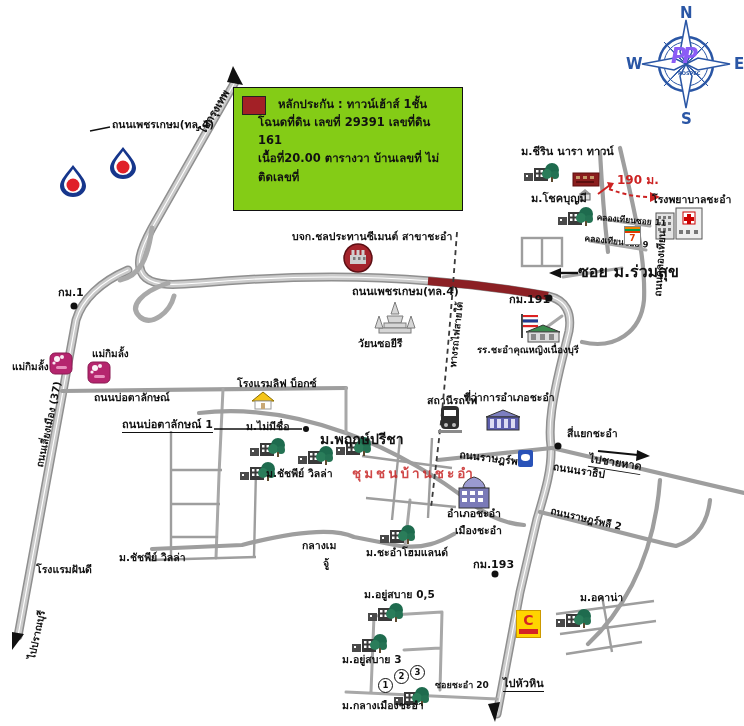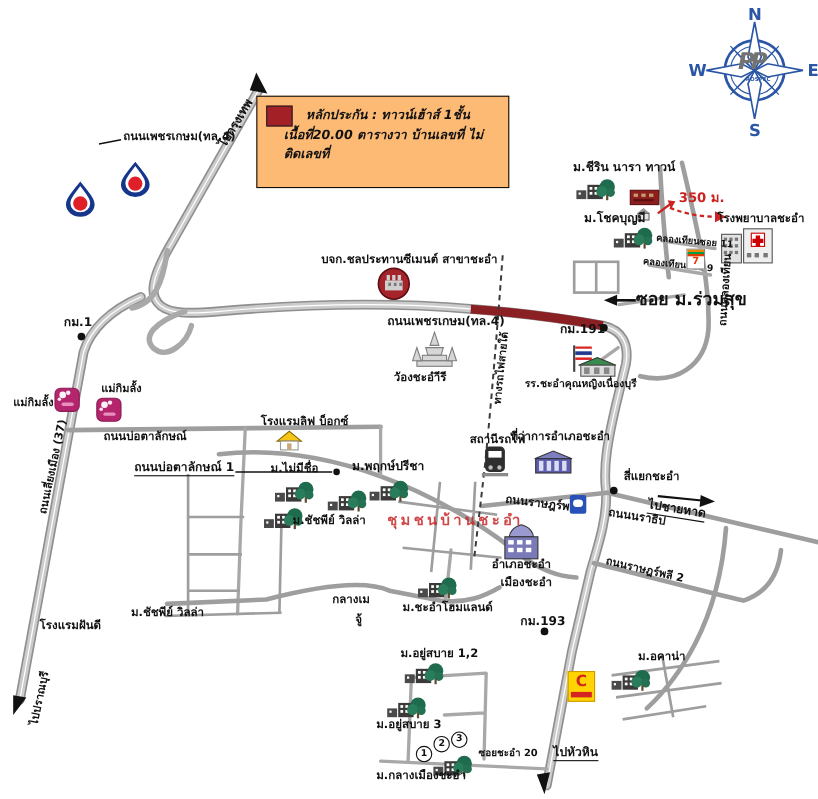--- a/index.html
+++ b/index.html
@@ -17,28 +17,28 @@
   .redseg{fill:none;stroke:#8b2024;stroke-width:8;stroke-linecap:butt;}
   .redarrow{fill:none;stroke:#cc2222;stroke-width:2;}
   .redarrow-dash{fill:none;stroke:#cc2222;stroke-width:2;stroke-dasharray:4 3;}
   .blk{fill:#111;}
   .lbl{position:absolute;z-index:2;font-weight:bold;font-size:11px;color:#111;
        white-space:nowrap;transform-origin:0 0;line-height:1.1;}
   .sm{font-size:8.5px;}
   .red{color:#c22;}
   .underline{border-bottom:1.6px solid #111;padding-bottom:1px;}
   .community{font-size:13.5px;letter-spacing:3px;color:rgba(200,40,40,.85);}
-  .legend{position:absolute;left:233px;top:87px;width:230px;height:84px;z-index:3;
-          background:#fdba74;border:1.6px solid #111;box-sizing:border-box;padding:7px 8px 6px 10px;font-style:italic;}
+  .legend{position:absolute;left:233px;top:87px;width:230px;height:124px;z-index:3;
+          background:#84cc16;border:1.6px solid #111;box-sizing:border-box;padding:7px 8px 6px 10px;}
   .legend .swatch{position:absolute;left:8px;top:8px;width:22px;height:17px;border:1px solid #222;}
   .legend .lines{margin-left:34px;font-weight:bold;font-size:11.5px;color:#111;line-height:1.58;}
   .legend .lines div:nth-child(n+2){margin-left:-20px;}
   .compass-letter{position:absolute;z-index:3;font-weight:bold;font-size:15px;color:#2a56a5;}
   .compass-logo{position:absolute;z-index:3;font-weight:bold;font-style:italic;font-size:21px;
-                color:#737373;letter-spacing:-4px;}
+                color:#8b5cf6;letter-spacing:-4px;}
   .compass-sub{position:absolute;z-index:3;font-weight:bold;font-size:5px;color:#2a56a5;}
   .badge{position:absolute;z-index:2;width:13px;height:13px;border:1.3px solid #111;border-radius:50%;
          background:#fff;font-size:8.5px;font-weight:bold;color:#111;text-align:center;line-height:13px;}
   .seven{position:absolute;z-index:2;width:15px;height:17px;background:#fff;border:1px solid #888;
          font-size:9px;font-weight:bold;color:#e03c00;text-align:center;}
   .seven .stripes{height:6px;background:linear-gradient(#f08300 0 2px,#00a04a 2px 4px,#e03c00 4px 6px);}
   .cmart{position:absolute;z-index:2;width:23px;height:26px;background:#ffd400;border:1px solid #c90;
          text-align:center;font-size:14px;font-weight:bold;color:#d42424;line-height:18px;}
   .cmart .band{height:5px;background:#d42424;margin:0 2px;}
   .bluesign{position:absolute;z-index:2;width:15px;height:17px;background:#2952b8;border-radius:2px;}
@@ -281,20 +281,21 @@
       <use href="#village" x="352" y="633"></use>
       <use href="#village" x="394" y="686"></use>
       <use href="#village" x="556" y="608"></use>
     </g>
   </svg>
 
   <div class="legend">
     <div class="swatch" style="background:#a32026;"></div>
     <div class="lines">
       <div>หลักประกัน : ทาวน์เฮ้าส์ 1ชั้น</div>
+      <div>โฉนดที่ดิน เลขที่ 29391 เลขที่ดิน 161</div>
       <div>เนื้อที่20.00 ตารางวา บ้านเลขที่ ไม่ติดเลขที่</div>
     </div>
   </div>
 
   <span class="compass-letter" style="left:680px;top:4px;">N</span>
   <span class="compass-letter" style="left:626px;top:55px;">W</span>
   <span class="compass-letter" style="left:734px;top:55px;">E</span>
   <span class="compass-letter" style="left:681px;top:110px;">S</span>
   <span class="compass-logo" style="left:671px;top:44px;">PP</span>
   <span class="compass-sub" style="left:678px;top:70px;">ROSPEC</span>
@@ -318,43 +319,43 @@
   <div class="lbl" style="left:554px;top:461px;transform:rotate(9deg);font-size:10.5px;">ถนนนราธิป</div>
   <div class="lbl" style="left:552px;top:505px;transform:rotate(13deg);font-size:10px;">ถนนราษฎร์พลี 2</div>
   <div class="lbl" style="left:302px;top:540px;font-size:10.5px;">กลางเม</div>
   <div class="lbl" style="left:323px;top:558px;font-size:10.5px;">จู้</div>
   <div class="lbl" style="left:435px;top:681px;font-size:9px;">ซอยชะอำ 20</div>
   <div class="lbl" style="left:567px;top:428px;font-size:10.5px;">สี่แยกชะอำ</div>
 
   <div class="lbl" style="left:58px;top:287px;">กม.1</div>
   <div class="lbl" style="left:509px;top:294px;">กม.191</div>
   <div class="lbl" style="left:473px;top:559px;">กม.193</div>
-  <div class="lbl red" style="left:617px;top:174px;font-size:12px;">350 ม.</div>
+  <div class="lbl red" style="left:617px;top:174px;font-size:12px;">190 ม.</div>
 
   <div class="lbl" style="left:292px;top:231px;font-size:10.5px;">บจก.ชลประทานซีเมนต์ สาขาชะอำ</div>
-  <div class="lbl" style="left:358px;top:338px;font-size:10.5px;">วัองชะอำีรี</div>
+  <div class="lbl" style="left:358px;top:338px;font-size:10.5px;">วัยนซอยีรี</div>
   <div class="lbl" style="left:521px;top:146px;">ม.ชีริน นารา ทาวน์</div>
   <div class="lbl" style="left:531px;top:193px;">ม.โชคบุญมี</div>
   <div class="lbl" style="left:652px;top:194px;font-size:10.5px;">โรงพยาบาลชะอำ</div>
   <div class="lbl" style="left:477px;top:345px;font-size:9.5px;">รร.ชะอำคุณหญิงเนื่องบุรี</div>
   <div class="lbl" style="left:427px;top:395px;font-size:10.5px;">สถานีรถไฟ</div>
   <div class="lbl" style="left:464px;top:392px;font-size:10.5px;">ที่ว่าการอำเภอชะอำ</div>
   <div class="lbl" style="left:447px;top:508px;font-size:10.5px;">อำเภอชะอำ</div>
   <div class="lbl" style="left:455px;top:525px;font-size:10.5px;">เมืองชะอำ</div>
   <div class="lbl" style="left:12px;top:361px;font-size:10px;">แม่กิมลั้ง</div>
   <div class="lbl" style="left:92px;top:348px;font-size:10px;">แม่กิมลั้ง</div>
   <div class="lbl" style="left:237px;top:378px;font-size:10.5px;">โรงแรมลิฟ บ็อกซ์</div>
   <div class="lbl" style="left:246px;top:421px;font-size:10.5px;">ม.ไม่มีชื่อ</div>
-  <div class="lbl" style="left:320px;top:418px;font-size:11px;">ม.พฤกษ์ปรีชา</div>
+  <div class="lbl" style="left:320px;top:432px;font-size:14px;">ม.พฤกษ์ปรีชา</div>
   <div class="lbl" style="left:266px;top:468px;font-size:10.5px;">ม.ชัชพีย์ วิลล่า</div>
   <div class="lbl community" style="left:352px;top:466px;">ชุมชนบ้านชะอำ</div>
   <div class="lbl" style="left:366px;top:547px;font-size:10.5px;">ม.ชะอำโฮมแลนด์</div>
   <div class="lbl" style="left:36px;top:564px;font-size:10.5px;">โรงแรมฝันดี</div>
   <div class="lbl" style="left:119px;top:552px;font-size:10.5px;">ม.ชัชพีย์ วิลล่า</div>
-  <div class="lbl" style="left:364px;top:589px;font-size:10.5px;">ม.อยู่สบาย 1,2</div>
+  <div class="lbl" style="left:364px;top:589px;font-size:10.5px;">ม.อยู่สบาย 0,5</div>
   <div class="lbl" style="left:342px;top:654px;font-size:10.5px;">ม.อยู่สบาย 3</div>
   <div class="lbl" style="left:342px;top:700px;font-size:10.5px;">ม.กลางเมืองชะอำ</div>
   <div class="lbl" style="left:580px;top:592px;font-size:10.5px;">ม.อคาน่า</div>
 
   <span class="badge" style="left:378px;top:678px;">1</span>
   <span class="badge" style="left:394px;top:669px;">2</span>
   <span class="badge" style="left:410px;top:665px;">3</span>
 
   <div class="seven" style="left:624px;top:226px;">
     <div class="stripes"></div><span>7</span>

